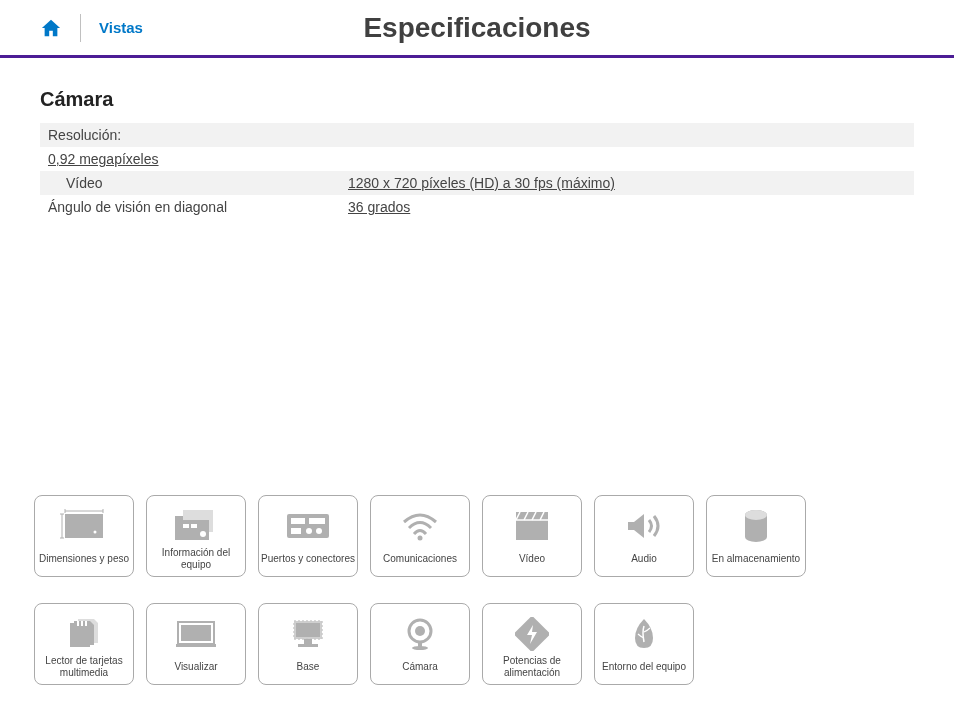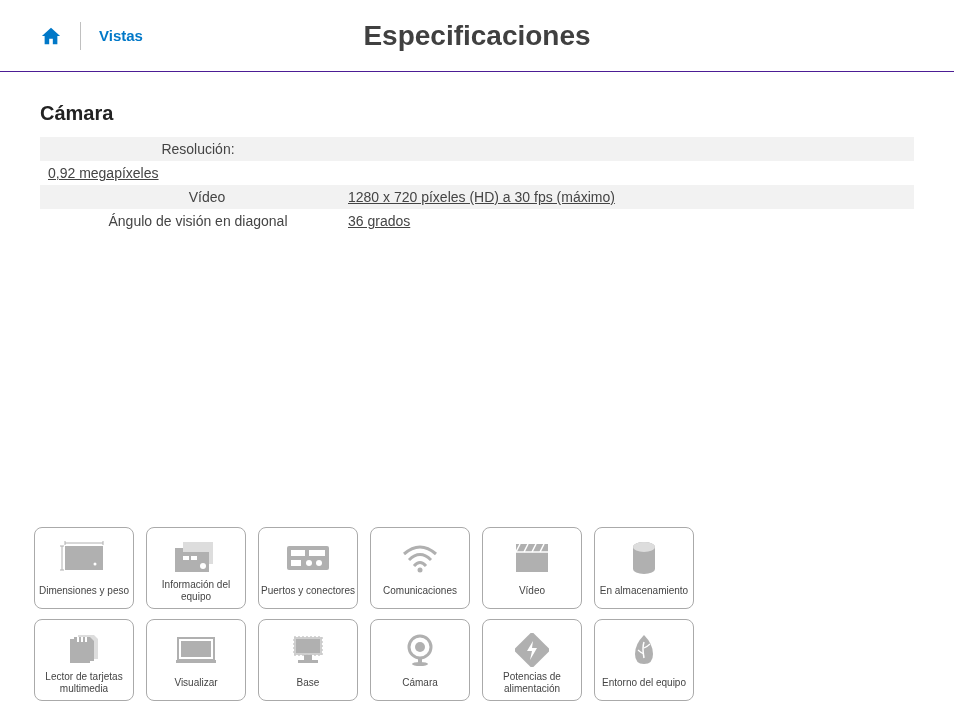--- a/index.html
+++ b/index.html
@@ -7,23 +7,23 @@
     font-family: "Segoe UI", Arial, sans-serif;
     width: 954px;
     height: 721px;
     background: #fff;
     color: #333;
     position: relative;
   }
   .header {
     display: flex;
     align-items: center;
-    height: 72px;
+    height: 58px;
     padding: 0 40px;
-    border-bottom: 1px solid #4c1d95;
+    border-bottom: 3px solid #4c1d95;
     position: relative;
   }
   .home-icon {
     color: #0078c8;
     font-size: 22px;
     cursor: pointer;
   }
   .header-sep {
     width: 1px;
     height: 28px;
@@ -60,35 +60,34 @@
   }
   .spec-row {
     display: flex;
     padding: 4px 0 4px 8px;
     min-height: 24px;
     align-items: center;
   }
   .spec-row.gray { background: #f2f2f2; }
   .spec-label {
     flex: 0 0 300px;
-    text-align: center;
   }
   .spec-label.indent { padding-left: 18px; }
   .spec-value { flex: 1; text-decoration: underline; }
   .bottom-nav {
     position: absolute;
     bottom: 10px;
     left: 0;
     right: 0;
     padding: 0 34px;
   }
   .nav-row {
     display: flex;
     gap: 12px;
-    margin-bottom: 10px;
+    margin-bottom: 26px;
   }
   .nav-card {
     width: 100px;
     height: 82px;
     border: 1px solid #aaa;
     border-radius: 8px;
     display: flex;
     flex-direction: column;
     align-items: center;
     justify-content: space-between;
@@ -213,20 +212,30 @@
             <line x1="16" y1="2" x2="12" y2="10" stroke="#fff" stroke-width="1.5"></line>
             <line x1="24" y1="2" x2="20" y2="10" stroke="#fff" stroke-width="1.5"></line>
             <line x1="32" y1="2" x2="28" y2="10" stroke="#fff" stroke-width="1.5"></line>
             <line x1="4" y1="10" x2="36" y2="10" stroke="#fff" stroke-width="1.5"></line>
           </svg>
         </div>
         <div class="nav-label">Vídeo</div>
       </div>
       <div class="nav-card">
         <div class="nav-icon">
+          <svg width="40" height="32" viewBox="0 0 40 32">
+            <path d="M4 12 L10 12 L20 4 L20 28 L10 20 L4 20 Z" fill="#b0b0b0"></path>
+            <path d="M25 10 Q30 16 25 22" fill="none" stroke="#b0b0b0" stroke-width="3"></path>
+            <path d="M30 6 Q38 16 30 26" fill="none" stroke="#b0b0b0" stroke-width="3"></path>
+          </svg>
+        </div>
+        <div class="nav-label">Audio</div>
+      </div>
+      <div class="nav-card">
+        <div class="nav-icon">
           <svg width="28" height="34" viewBox="0 0 28 34">
             <ellipse cx="14" cy="6" rx="11" ry="5" fill="#b0b0b0"></ellipse>
             <path d="M3 6 L3 28 A11 5 0 0 0 25 28 L25 6" fill="#b0b0b0"></path>
             <ellipse cx="14" cy="6" rx="11" ry="5" fill="#ddd"></ellipse>
           </svg>
         </div>
         <div class="nav-label">En almacenamiento</div>
       </div>
     </div>
   <div class="nav-row" id="nav-row-2">

